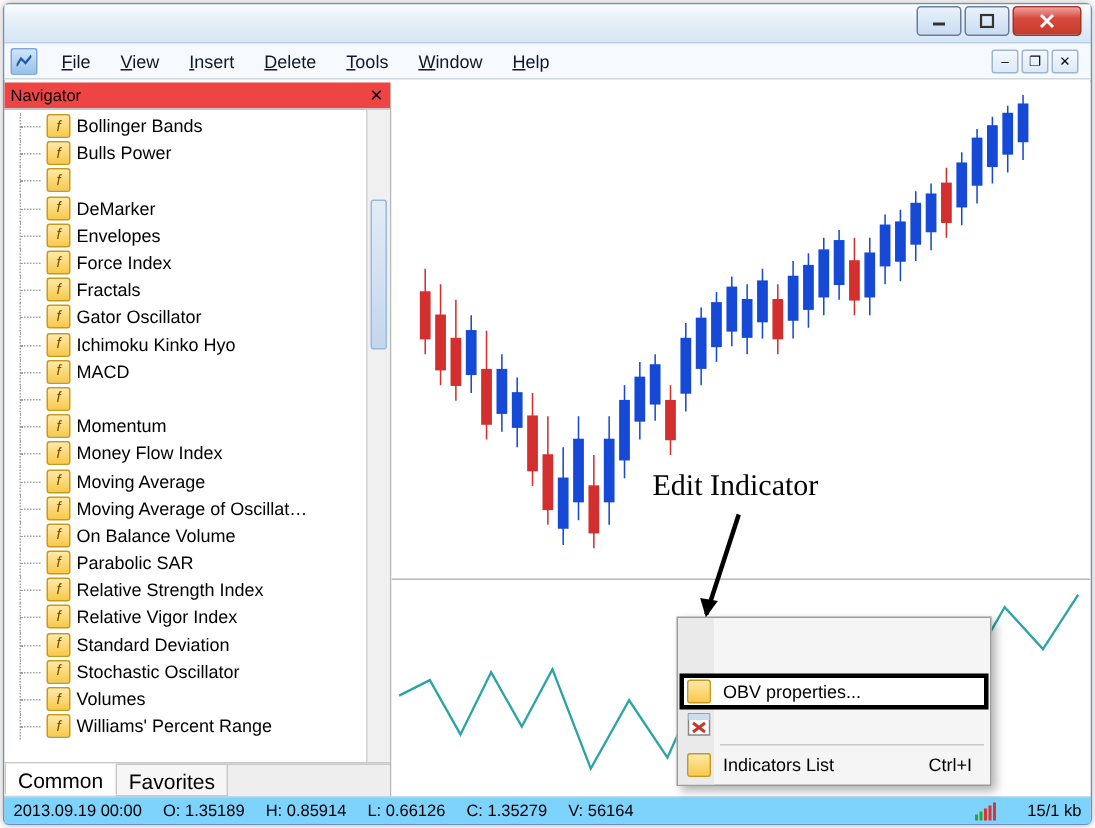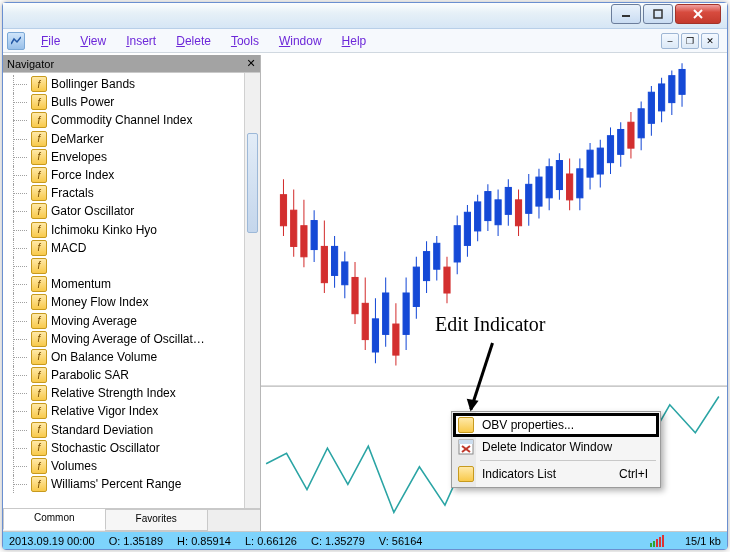--- a/index.html
+++ b/index.html
@@ -52,21 +52,21 @@
   }
   .app-icon {
     width: 18px; height: 18px;
     background: linear-gradient(#cfe5fb,#99c0e9);
     border: 1px solid #7ba8d6; border-radius: 2px;
     margin-right: 6px;
     display:flex;align-items:center;justify-content:center;
   }
   .menu-item {
     padding: 4px 10px;
-    color: #6d28d9; cursor: pointer;
+    color: #0f172a; cursor: pointer;
     text-decoration: underline;
     text-decoration-color: transparent;
   }
   .menu-item::first-letter { text-decoration: underline; }
   .sub-window-controls {
     margin-left: auto; display: flex; gap: 2px; padding-right:4px;
   }
   .swc-btn {
     width: 18px; height: 16px;
     border: 1px solid #9eb6d4;
@@ -83,21 +83,21 @@
   
   .navigator {
     width: 258px;
     border-right: 1px solid #b7b7b7;
     background:#fff;
     display:flex; flex-direction:column;
     position:relative;
   }
   .nav-title {
     height: 18px;
-    background:#a3a3a3;
+    background:#ef4444;
     border-bottom:1px solid #c9c9c9;
     font-size:11px;
     padding-left:4px;
     display:flex;align-items:center;
     position:relative;
   }
   .nav-close {
     position:absolute; right:2px; top:1px;
     width:14px;height:14px;
     font-size:11px; cursor:pointer;
@@ -152,22 +152,22 @@
     background:linear-gradient(#e2ecf7,#c4d6ec);
     border:1px solid #9cb8d8; border-radius:2px;
   }
   .nav-tabs {
     height: 22px;
     display:flex;
     background:#eee;
     border-top:1px solid #c9c9c9;
   }
   .nav-tab {
-    padding: 3px 30px;
-    font-size:10px;
+    padding: 3px 8px;
+    font-size:14px;
     border:1px solid #c9c9c9; border-top:none;
     background:#f6f6f6; cursor:pointer;
     margin-right:-1px;
   }
   .nav-tab.active {
     background:#fff; border-bottom-color:#fff;
     position:relative; top:-1px;
   }
   
   .chart-area {
@@ -193,20 +193,21 @@
     height:22px;
     display:flex;align-items:center;
     padding-left:28px;
     position:relative;
     cursor:pointer;
   }
   .cm-item.highlight {
     background:#fff;
     outline:3px solid #000;
     outline-offset:-2px;
+    margin-top:36px;
   }
   .cm-icon {
     position:absolute; left:4px; top:3px;
     width:16px;height:16px;
     display:flex;align-items:center;justify-content:center;
   }
   .cm-gold {
     background:linear-gradient(#ffe9a8,#f8c94a);
     border:1px solid #c79a1e;border-radius:2px;
   }
@@ -326,21 +327,20 @@
             <div class="tree-item">
               <span class="ind-icon">f</span>
               <span>Bollinger Bands</span>
             </div>
             <div class="tree-item">
               <span class="ind-icon">f</span>
               <span>Bulls Power</span>
             </div>
             <div class="tree-item">
               <span class="ind-icon">f</span>
-              <span>Commodity Channel Index</span>
             </div>
             <div class="tree-item">
               <span class="ind-icon">f</span>
               <span>DeMarker</span>
             </div>
             <div class="tree-item">
               <span class="ind-icon">f</span>
               <span>Envelopes</span>
             </div>
             <div class="tree-item">
@@ -535,21 +535,20 @@
     </div>
     <div class="cm-item">
       <span class="cm-icon">
           <svg width="16" height="16">
             <rect x="1" y="1" width="14" height="14" fill="#fff" stroke="#888"></rect>
             <rect x="1" y="1" width="14" height="4" fill="#cde"></rect>
             <line x1="4" y1="7" x2="12" y2="13" stroke="#c0392b" stroke-width="2"></line>
             <line x1="12" y1="7" x2="4" y2="13" stroke="#c0392b" stroke-width="2"></line>
           </svg>
         </span>
-      <span>Delete Indicator Window</span>
     </div>
     <div class="cm-sep"></div>
     <div class="cm-item">
       <span class="cm-icon cm-gold"></span>
       <span>Indicators List</span>
       <span class="cm-shortcut">Ctrl+I</span>
     </div>
   </div>
 
   <div class="status-bar">

